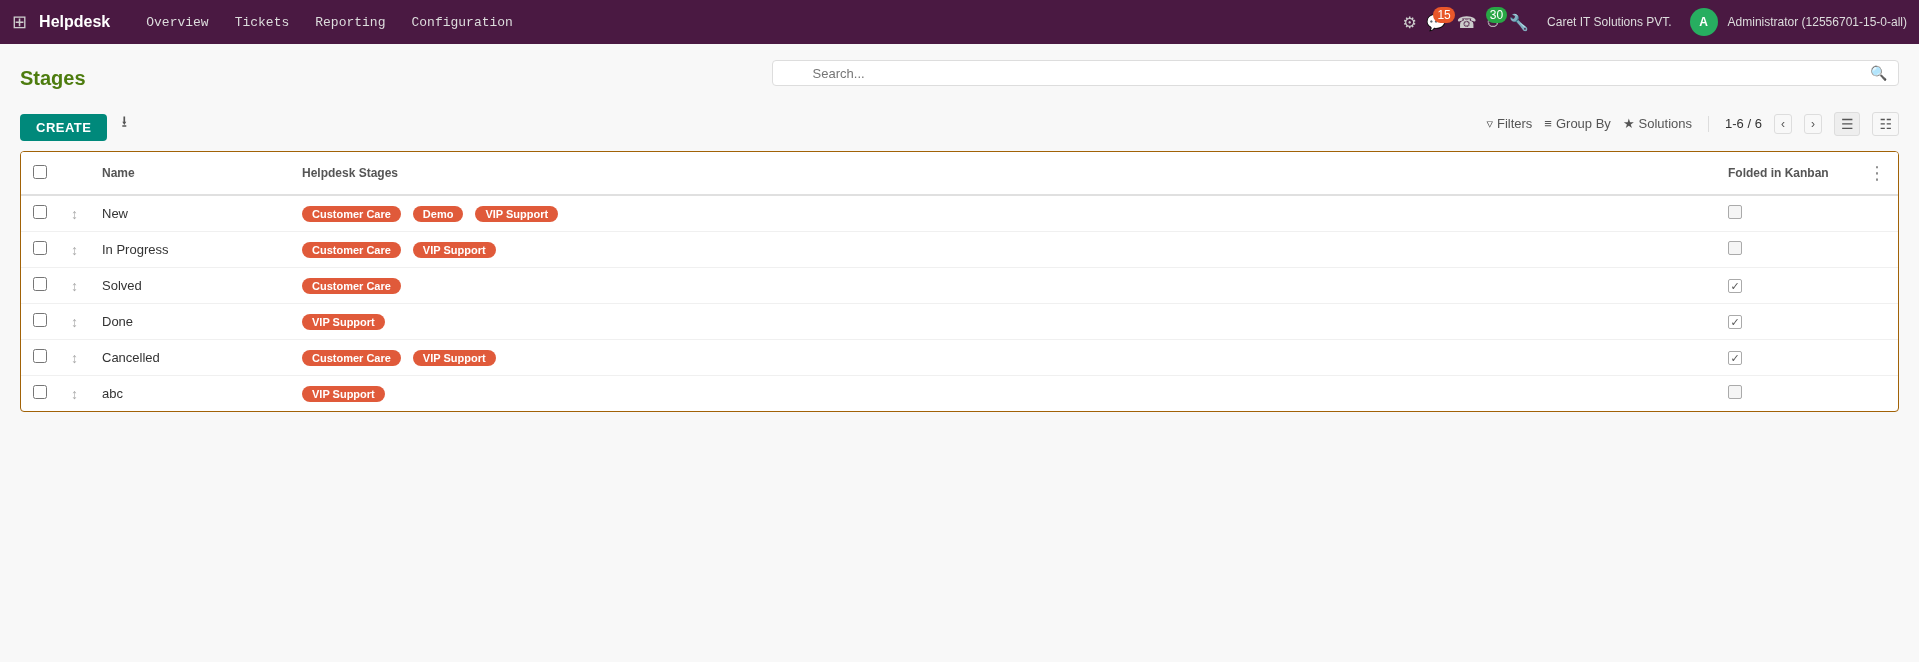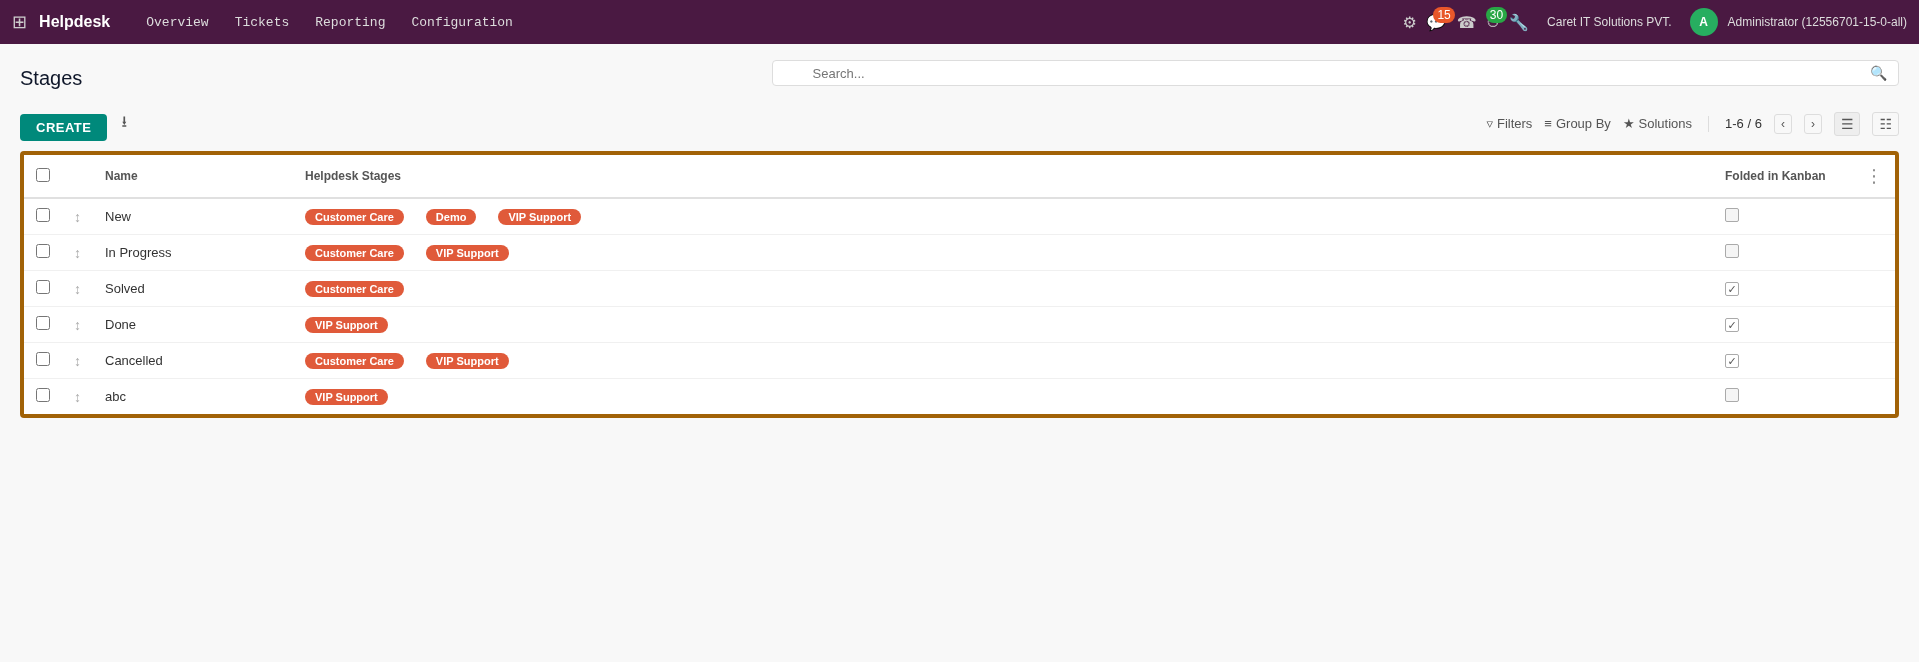--- a/index.html
+++ b/index.html
@@ -41,21 +41,21 @@
     .topnav-company { color: #ddd; font-size: 12px; margin: 0 8px; }
     .topnav-avatar {
       width: 28px; height: 28px; border-radius: 50%;
       background: #27ae60; color: #fff; font-size: 12px; font-weight: bold;
       display: flex; align-items: center; justify-content: center; cursor: pointer;
     }
     .topnav-username { color: #ddd; font-size: 12px; cursor: pointer; }
 
     
     .page { padding: 16px 20px; }
-    .page-title { font-size: 20px; font-weight: 400; color: #0f172a; flex: 1; }
+    .page-title { font-size: 20px; font-weight: 700; color: #4d7c0f; flex: 1; }
     .btn-create {
       background: #00897b;
       color: #fff;
       border: none;
       padding: 6px 16px;
       border-radius: 4px;
       font-size: 13px;
       font-weight: bold;
       cursor: pointer;
       letter-spacing: 0.5px;
@@ -105,21 +105,21 @@
       padding: 2px 6px; cursor: pointer; color: #555; font-size: 12px;
     }
     .page-nav:disabled { color: #ccc; cursor: default; }
     .view-icon {
       background: none; border: 1px solid #ddd; border-radius: 3px;
       padding: 3px 6px; cursor: pointer; color: #555; font-size: 14px;
     }
     .view-icon.active { background: #eee; }
 
     
-    .table-wrap { background: #fff; border: 4px solid #a16207; border-radius: 4px; overflow: hidden; }
+    .table-wrap { background: #fff; border: 1px solid #a16207; border-radius: 4px; overflow: hidden; }
     table { width: 100%; border-collapse: collapse; }
     thead tr { border-bottom: 2px solid #e0e0e0; }
     th {
       padding: 10px 12px;
       text-align: left;
       font-size: 12px;
       font-weight: 600;
       color: #555;
       background: #fff;
     }
@@ -140,21 +140,21 @@
     .checkbox { width: 14px; height: 14px; cursor: pointer; }
     .drag-icon { color: #aaa; font-size: 14px; cursor: grab; }
 
     
     .tag {
       display: inline-block;
       padding: 2px 10px;
       border-radius: 20px;
       font-size: 11px;
       font-weight: 600;
-      margin-right: 22px;
+      margin-right: 12px;
       color: #fff;
     }
     .tag-customer { background: #e05a3a; }
 
     
     .kanban-check {
       width: 14px; height: 14px;
       background: #fff;
       border: 1px solid #aaa;
       border-radius: 2px;

